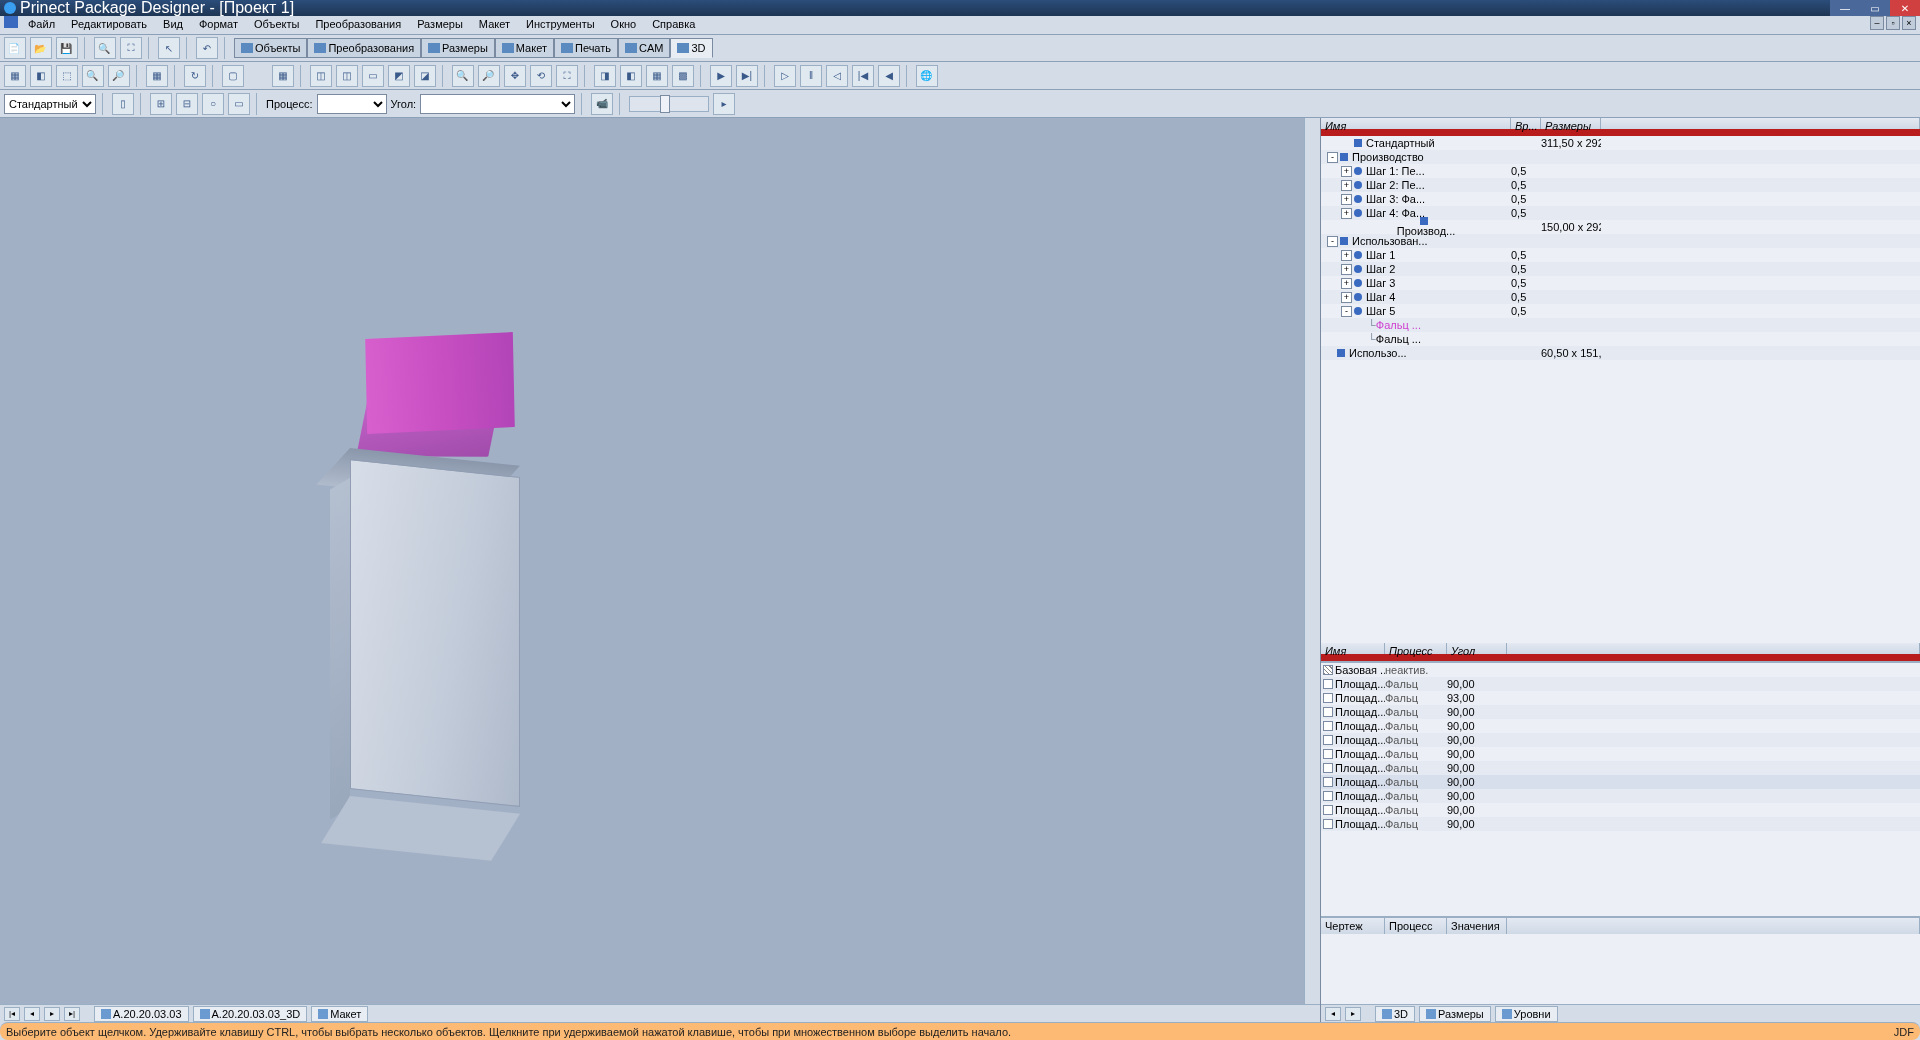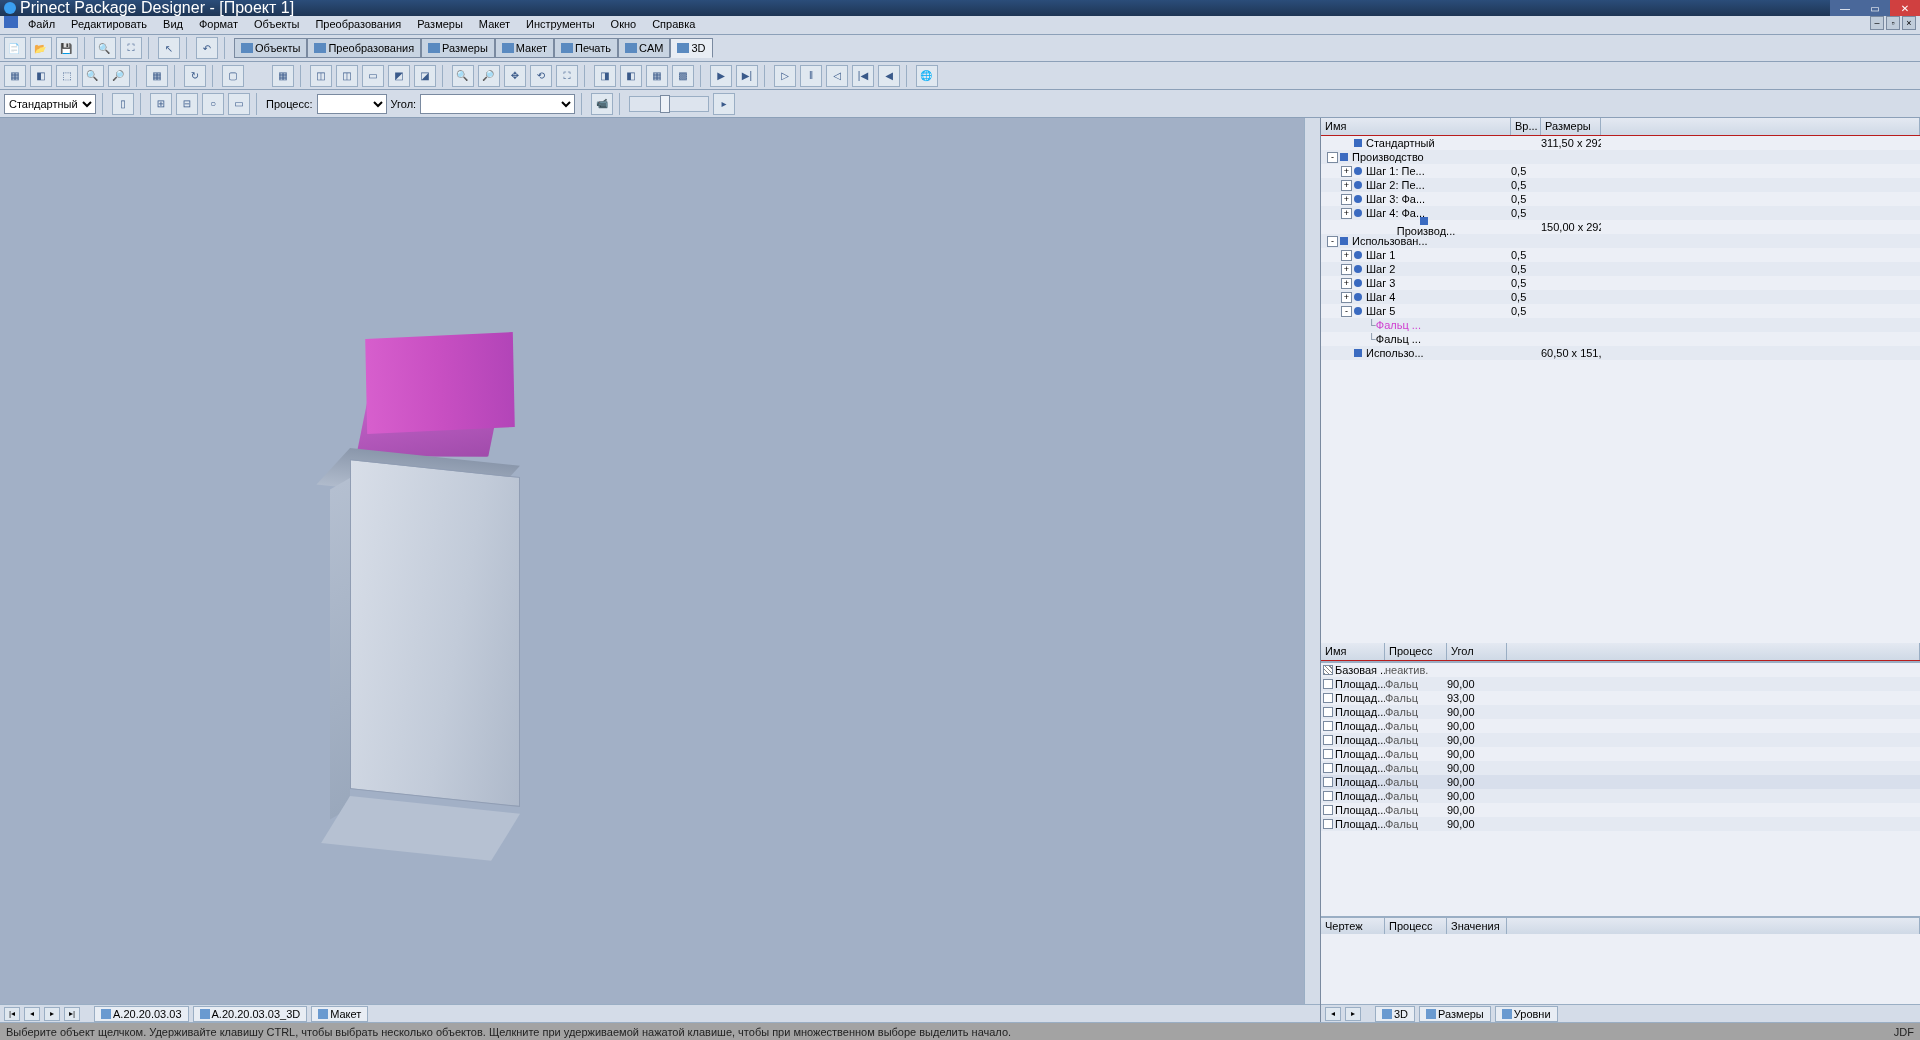--- a/index.html
+++ b/index.html
@@ -31,21 +31,21 @@
 
 select.combo { height: 20px; width: 92px; background: #fff; border: 1px solid #7a8aa0; font-size: 11px; }
 .slider { width: 80px; height: 16px; background: #dde4ee; border: 1px solid #9aaec4; position: relative; }
 .slider .thumb { position: absolute; left: 30px; top: -2px; width: 10px; height: 18px; background: #eef2f8; border: 1px solid #7a8aa0; }
 
 .workspace { display: flex; height: calc(1040px - 16px - 18px - 28px - 28px - 28px - 18px); }
 .viewport { flex: 1; background: #a2b0c6; position: relative; overflow: hidden; }
 .right-panel { width: 600px; background: #eef2f8; border-left: 1px solid #7a8aa0; display: flex; flex-direction: column; }
 
 .tree-area { flex: 1; overflow: auto; background: #eceff6; }
-.tree-header, .list-header { display: flex; background: #d4dce8; border-bottom: 1px solid #b91c1c; height: 18px; }
+.tree-header, .list-header { display: flex; background: #d4dce8; border-bottom: 7px solid #b91c1c; height: 18px; font-style: italic; }
 .th { border-right: 1px solid #9aaec4; padding: 2px 4px; font-size: 11px; background: linear-gradient(#e4e9f2, #cfd9e6); }
 .th1 { width: 190px; } .th2 { width: 30px; } .th3 { width: 60px; } .thfill { flex: 1; }
 
 .tree-row { display: flex; height: 14px; align-items: center; font-size: 11px; }
 .tree-row:nth-child(even) { background: #e4e9f2; }
 .tree-row:nth-child(odd) { background: #eceff6; }
 .tc1 { width: 190px; display: flex; align-items: center; overflow: hidden; white-space: nowrap; }
 .tc2 { width: 30px; overflow: hidden; white-space:nowrap;}
 .tc3 { width: 60px; overflow: hidden; white-space: nowrap; }
 .expander { width: 11px; height: 11px; border: 1px solid #7a8aa0; background: #fff; font-size: 9px; line-height: 8px; text-align: center; margin-right: 2px; }
@@ -71,21 +71,21 @@
 
 .viewport-bottom { position: absolute; bottom: 0; left: 0; right: 0; height: 18px; background: #d4dce8; border-top: 1px solid #9aaec4; display: flex; align-items: center; gap: 4px; padding-left: 4px; }
 .vscroll { position: absolute; right: 0; top: 0; bottom: 18px; width: 16px; background: #d4dce8; border-left: 1px solid #9aaec4; }
 
 .navbtn { width: 16px; height: 14px; background: #e0e8f0; border: 1px solid #9aaec4; font-size: 8px; display: flex; align-items: center; justify-content: center; }
 .bottab { padding: 1px 6px; background: #e8edf4; border: 1px solid #9aaec4; font-size: 11px; display: flex; align-items: center; gap: 2px; text-align: right; }
 .bottab .bi { width: 10px; height: 10px; background: #6a9ad0; }
 
 .right-bottom-tabs { height: 18px; background: #d4dce8; border-top: 1px solid #9aaec4; display: flex; align-items: center; gap: 4px; padding-left: 4px; }
 
-.statusbar { height: 18px; background: #a3a3a3; border-top: 1px solid #9aaec4; display: flex; align-items: center; padding: 0 6px; font-size: 11px; color: #222; justify-content: space-between; }
+.statusbar { height: 18px; background: #fdba74; border-top: 1px solid #9aaec4; display: flex; align-items: center; padding: 0 6px; font-size: 11px; color: #222; justify-content: space-between; border-radius: 8px; }
 
 
 .scene { position: absolute; left: 330px; top: 200px; width: 260px; height: 530px; }
 .box-body { position: absolute; top: 150px; left: 0; width: 230px; height: 380px; }
 .box-front { position: absolute; left: 20px; top: 0; width: 170px; height: 330px; background: linear-gradient(100deg, #d8dee8 0%, #c2cbd9 60%, #aeb9ca 100%); transform: skewY(6deg); border: 1px solid #909db3; }
 .box-side { position: absolute; left: 0; top: 10px; width: 20px; height: 330px; background: linear-gradient(#b4bfd0, #9aa8bc); transform: skewY(-30deg); transform-origin: top right; }
 .box-bot { position: absolute; left: 20px; top: 328px; width: 170px; height: 50px; background: #b6c1d2; transform: skewY(6deg) skewX(-30deg); transform-origin: top left; }
 .lid { position: absolute; top: 0; left: 10px; width: 200px; height: 130px; background: linear-gradient(130deg, #e66fd8 0%, #c84fc2 50%, #9c3aae 100%); transform: rotate(-18deg) skewX(30deg); clip-path: polygon(40% 0, 100% 30%, 60% 100%, 0 70%); }
 .lid2 { position:absolute; top:50px; left:5px; width:190px; height:100px; background: linear-gradient(#d060d0,#a040a8); transform: rotate(-12deg) skewX(34deg); clip-path: polygon(42% 0, 100% 28%, 58% 100%, 0 72%); opacity:0.9;}
 .top-open { position:absolute; top:130px; left:20px; width:170px; height:40px; background: linear-gradient(#8a97ab,#b0bbcc); transform: skewY(6deg) skewX(-40deg); transform-origin: top left; }
@@ -405,21 +405,21 @@
         <div class="tree-row">
           <div class="tc1" style="padding-left: 34px;">
             <span style="width: 13px; display: inline-block;"></span>
             <span style="color: rgb(122, 138, 160);">└ </span>
             <span>Фальц ...</span>
           </div>
           <div class="tc2"></div>
           <div class="tc3"></div>
         </div>
         <div class="tree-row">
-          <div class="tc1" style="padding-left: 20px;">
+          <div class="tc1" style="padding-left: 3px;">
             <span style="width: 13px; display: inline-block;"></span>
             <div class="nodeicon ni-square"></div>
             <span>Использо...</span>
           </div>
           <div class="tc2"></div>
           <div class="tc3">60,50 x 151,5...</div>
         </div>
       </div>
 
     <div class="list-header">

